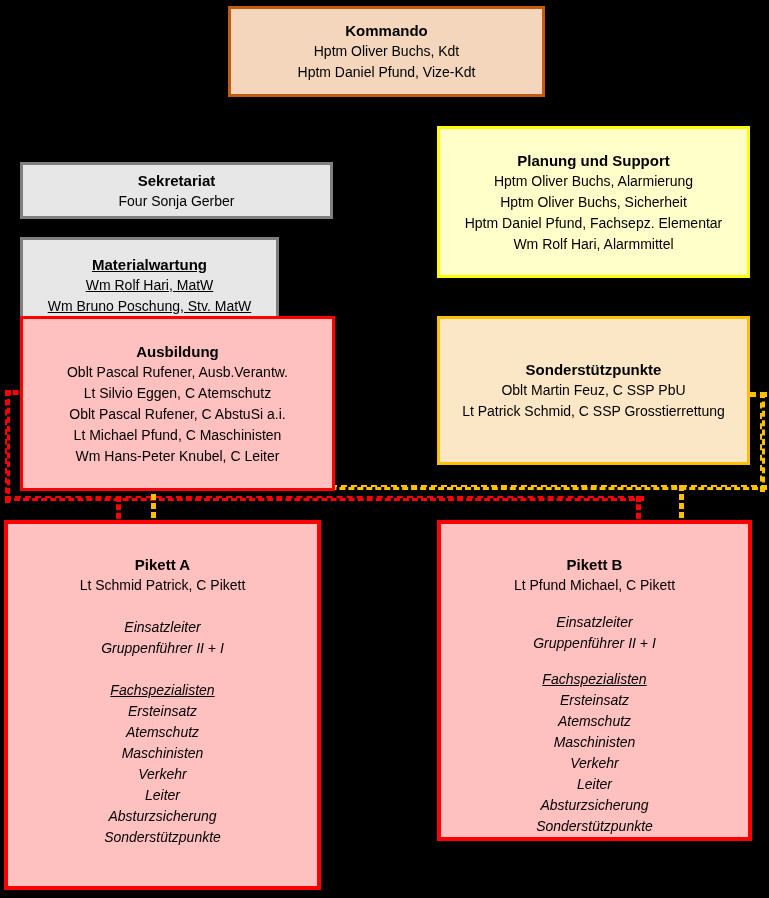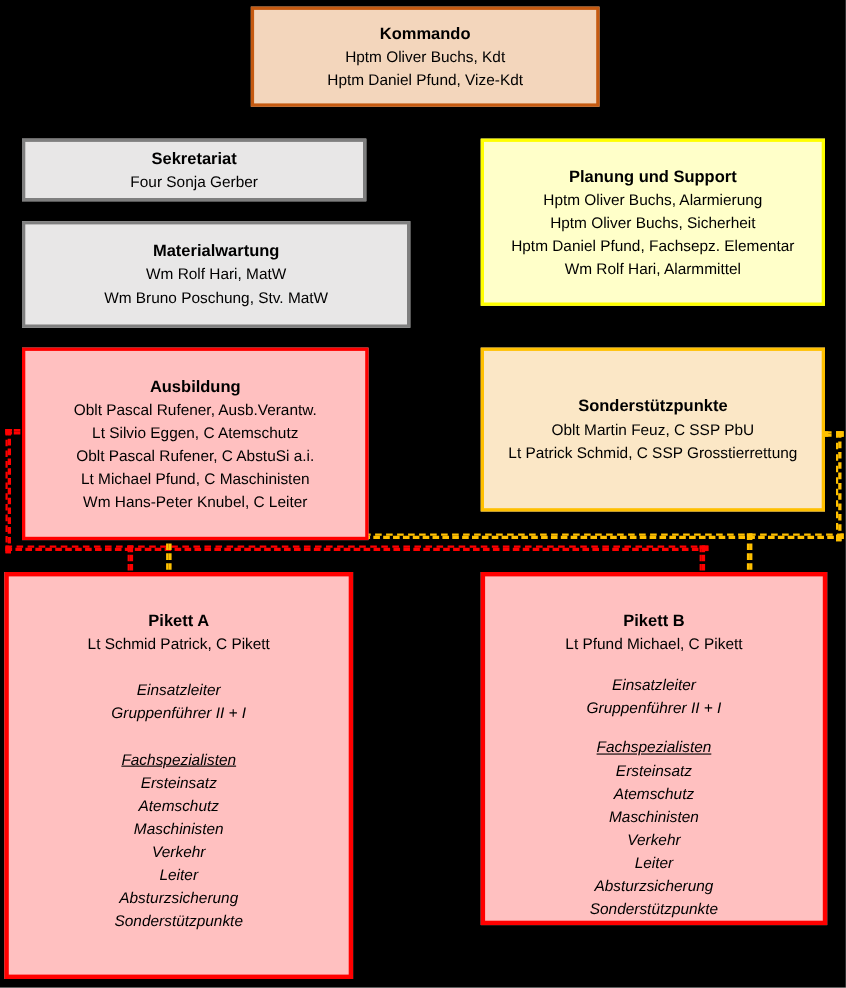--- a/index.html
+++ b/index.html
@@ -14,21 +14,21 @@
   .dred{border-color:var(--c-red_border,#FF0000);border-style:dashed;}
   .dgold{border-color:var(--c-gold_border,#FFC000);border-style:dashed;}
   
   .box{
     position:absolute;box-sizing:border-box;
     display:flex;flex-direction:column;justify-content:center;align-items:center;
     text-align:center;font-size:14px;line-height:21px;
   }
   .box .title{font-weight:bold;font-size:15px;}
   .b-kommando{border:3px solid var(--c-orange_border,#C55A11);background:var(--c-orange_fill,#F3D6BC);}
-  .b-gray{border:3px solid var(--c-gray_border,#7F7F7F);background:var(--c-gray_fill,#E8E7E7);}
+  .b-gray{border:3px solid var(--c-gray_border,#7F7F7F);background:var(--c-gray_fill,#E8E7E7);margin-top:36px;}
   .b-yellow{border:3px solid var(--c-yellow_border,#FFFF00);background:var(--c-yellow_fill,#FFFFC9);}
   .b-red{border:3px solid var(--c-red_border,#FF0000);background:var(--c-pink_fill,#FFC0C0);}
   .b-gold{border:3px solid var(--c-gold_border,#FFC000);background:var(--c-cream_fill,#FBE7C6);}
   .b-pikett{border:4px solid var(--c-red_border,#FF0000);background:var(--c-pink_fill,#FFC0C0);justify-content:flex-start;padding-top:30px;}
   .spacer{height:21px;}
   .it{font-style:italic;}
   .itu{font-style:italic;text-decoration:underline;}
 </style>
 </head>
 <body>
@@ -68,21 +68,21 @@
   </div>
 
   <div class="box b-yellow" style="left:437px;top:126px;width:313px;height:152px;">
     <div class="title">Planung und Support</div>
     <div>Hptm Oliver Buchs, Alarmierung</div>
     <div>Hptm Oliver Buchs, Sicherheit</div>
     <div>Hptm Daniel Pfund, Fachsepz. Elementar</div>
     <div>Wm Rolf Hari, Alarmmittel</div>
   </div>
 
-  <div class="box b-gray" style="left:20px;top:201px;width:353px;height:97px;">
+  <div class="box b-gray" style="left:20px;top:201px;width:259px;height:97px;text-decoration:underline;">
     <div class="title">Materialwartung</div>
     <div>Wm Rolf Hari, MatW</div>
     <div>Wm Bruno Poschung, Stv. MatW</div>
   </div>
 
   <div class="box b-red" style="left:20px;top:316px;width:315px;height:175px;">
     <div class="title">Ausbildung</div>
     <div>Oblt Pascal Rufener, Ausb.Verantw.</div>
     <div>Lt Silvio Eggen, C Atemschutz</div>
     <div>Oblt Pascal Rufener, C AbstuSi a.i.</div>

